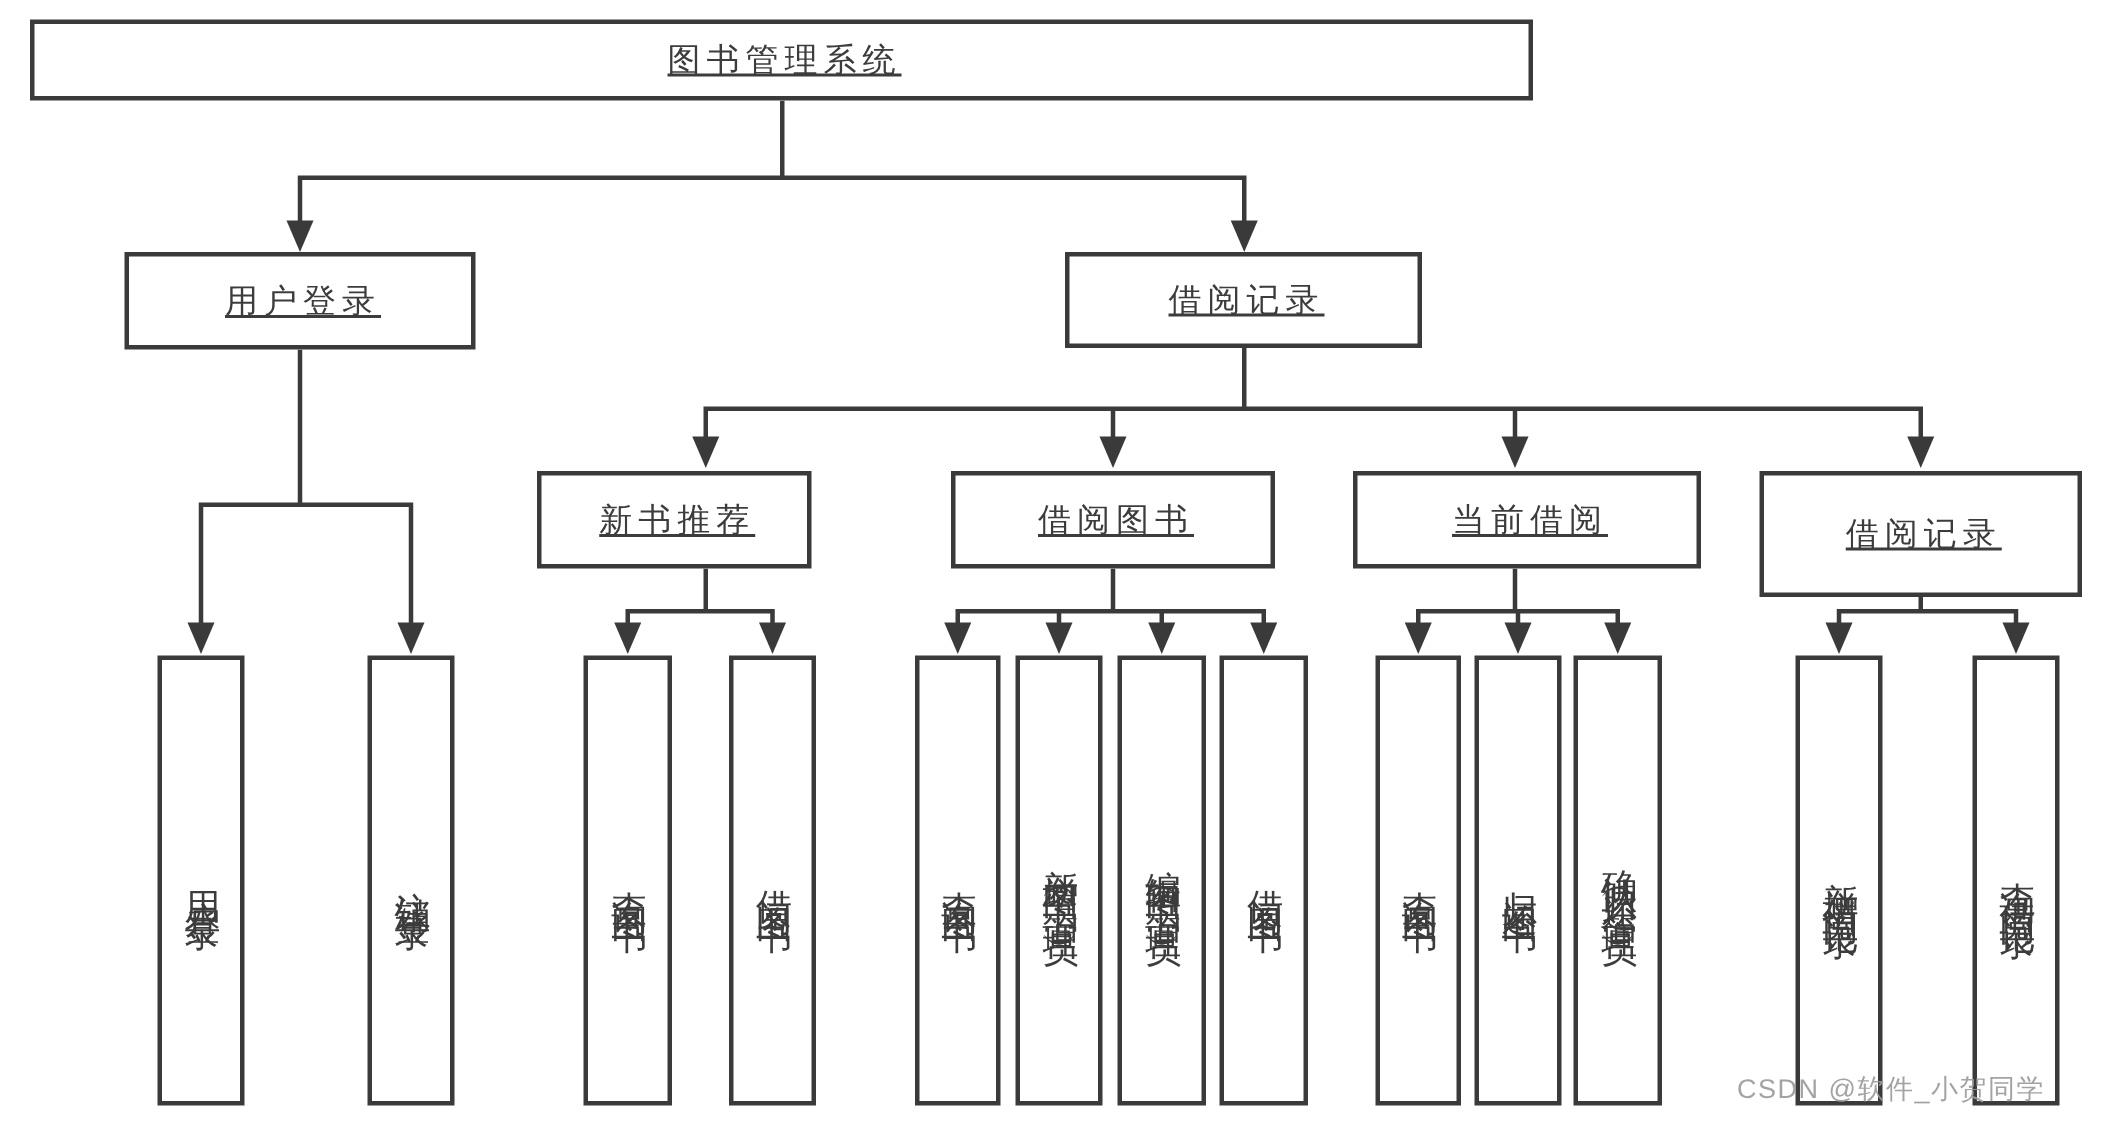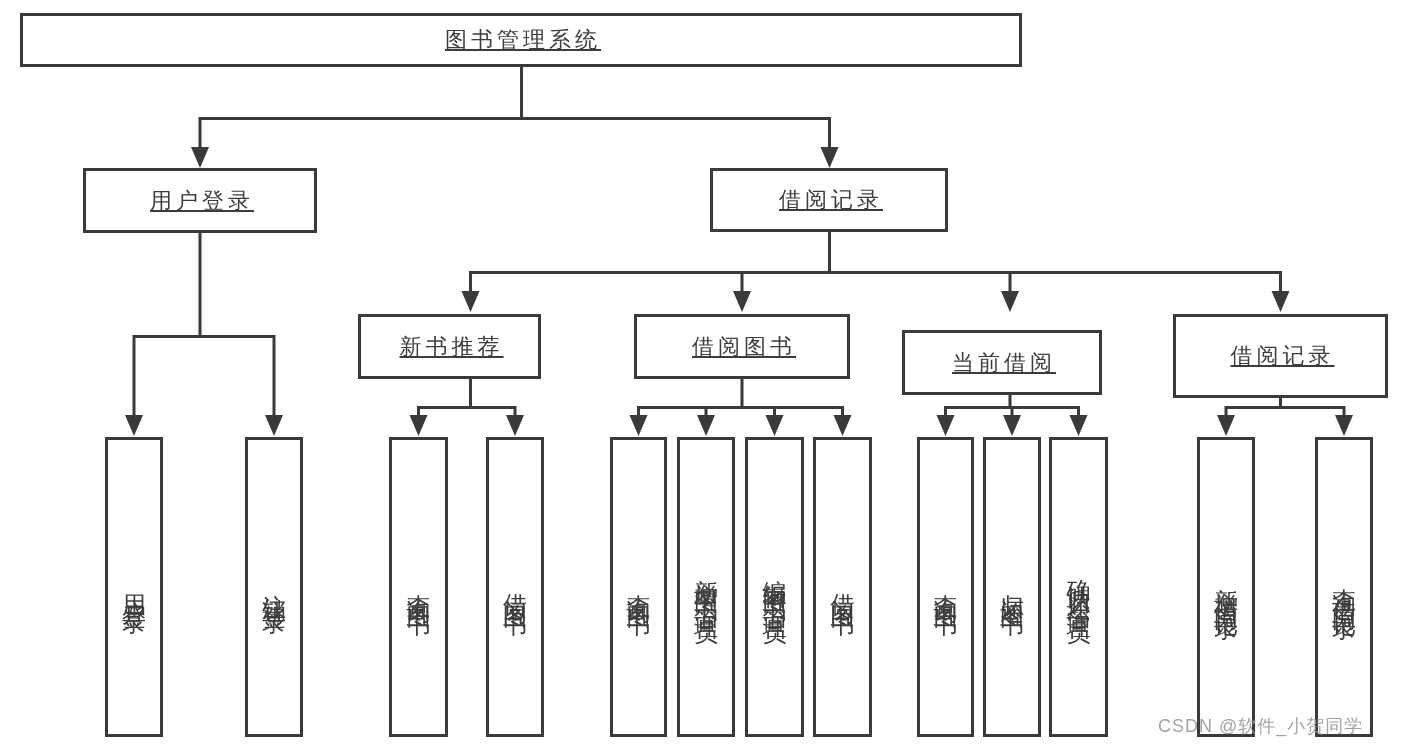--- a/index.html
+++ b/index.html
@@ -102,21 +102,21 @@
     </g>
   </svg>
 
   <div class="hbox" style="left:20px; top:13px; width:1002px; height:54px;">图书管理系统</div>
 
   <div class="hbox" style="left:83px; top:168px; width:234px; height:65px;">用户登录</div>
   <div class="hbox" style="left:710px; top:168px; width:238px; height:64px;">借阅记录</div>
 
   <div class="hbox" style="left:358px; top:314px; width:183px; height:65px;">新书推荐</div>
   <div class="hbox" style="left:634px; top:314px; width:216px; height:65px;">借阅图书</div>
-  <div class="hbox" style="left:902px; top:330px; width:200px; height:65px;">当前借阅</div>
+  <div class="hbox" style="left:902px; top:314px; width:232px; height:65px;">当前借阅</div>
   <div class="hbox" style="left:1173px; top:314px; width:215px; height:84px;">借阅记录</div>
 
   <div class="vcol" style="left:105px; width:58px;">
     <span class="vtext">用户登录</span>
   </div>
   <div class="vcol" style="left:245px; width:58px;">
     <span class="vtext">注销登录</span>
   </div>
 
   <div class="vcol" style="left:389px; width:59px;">

